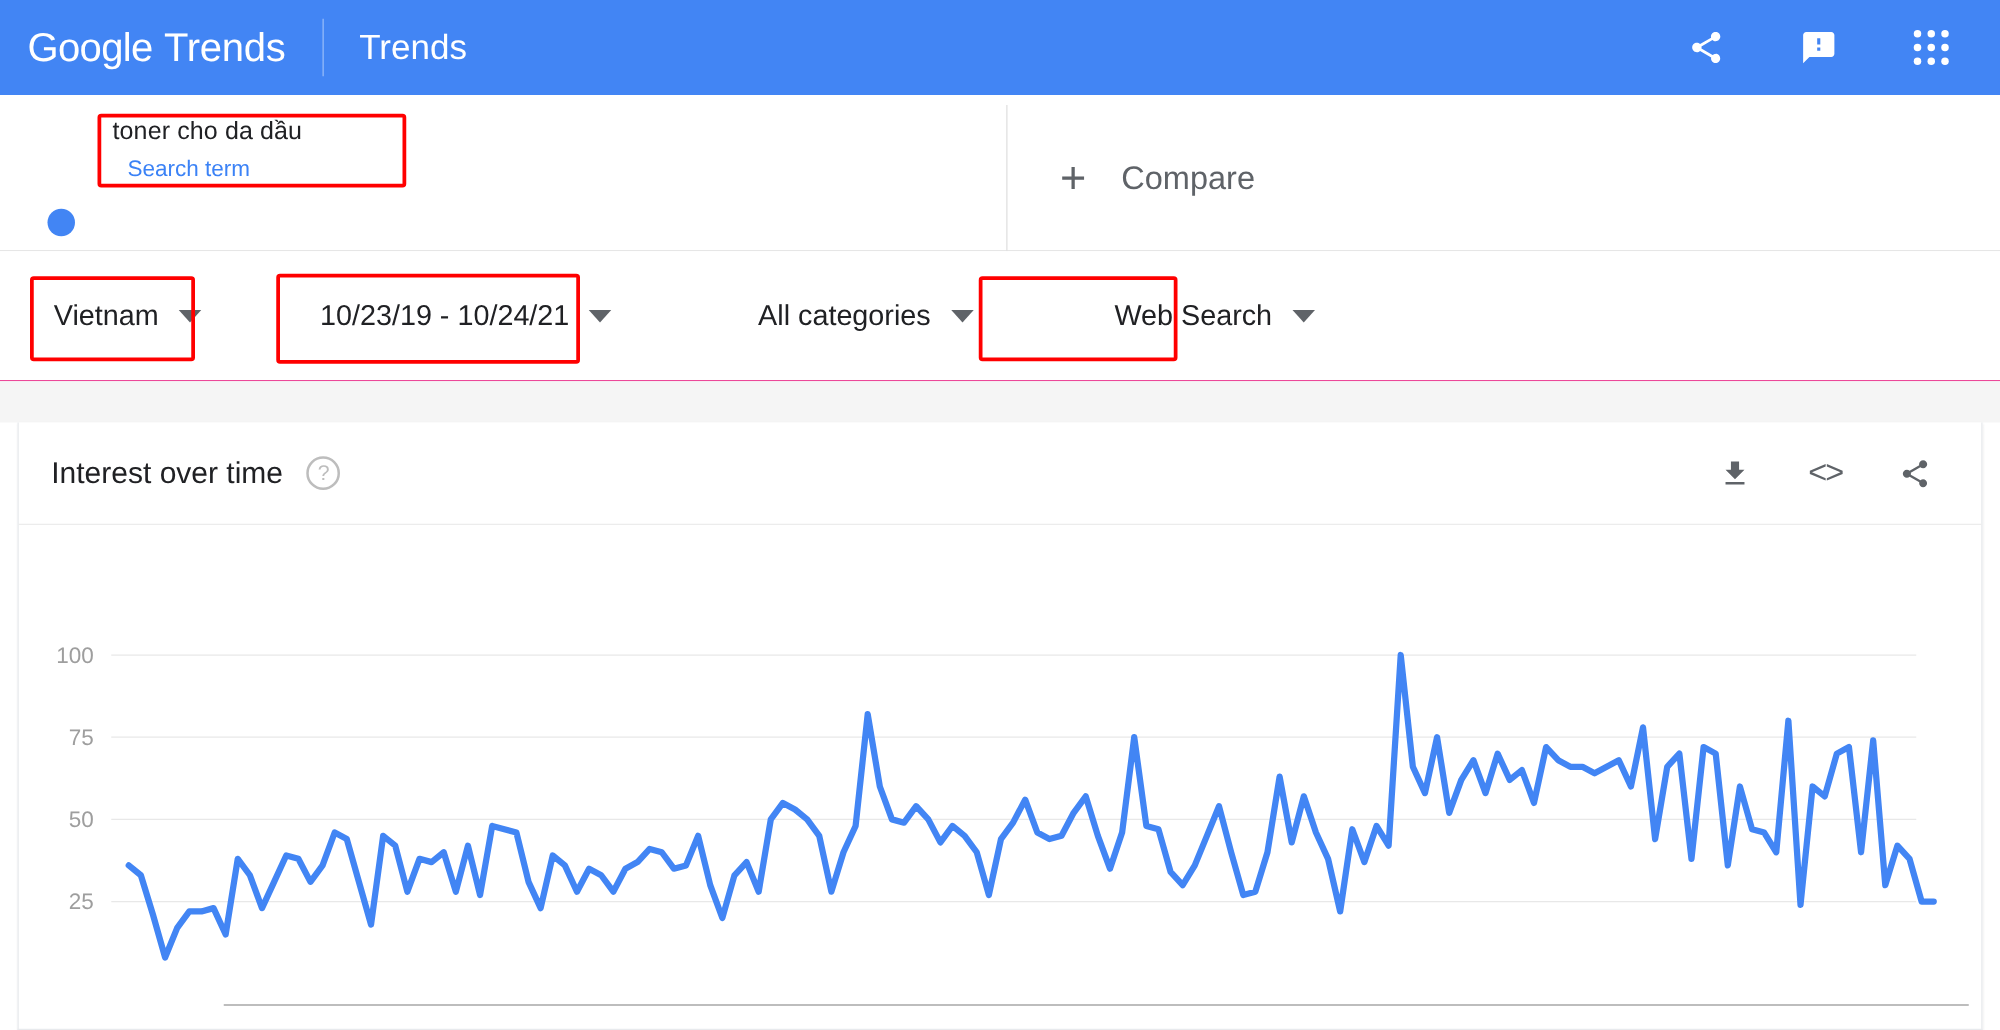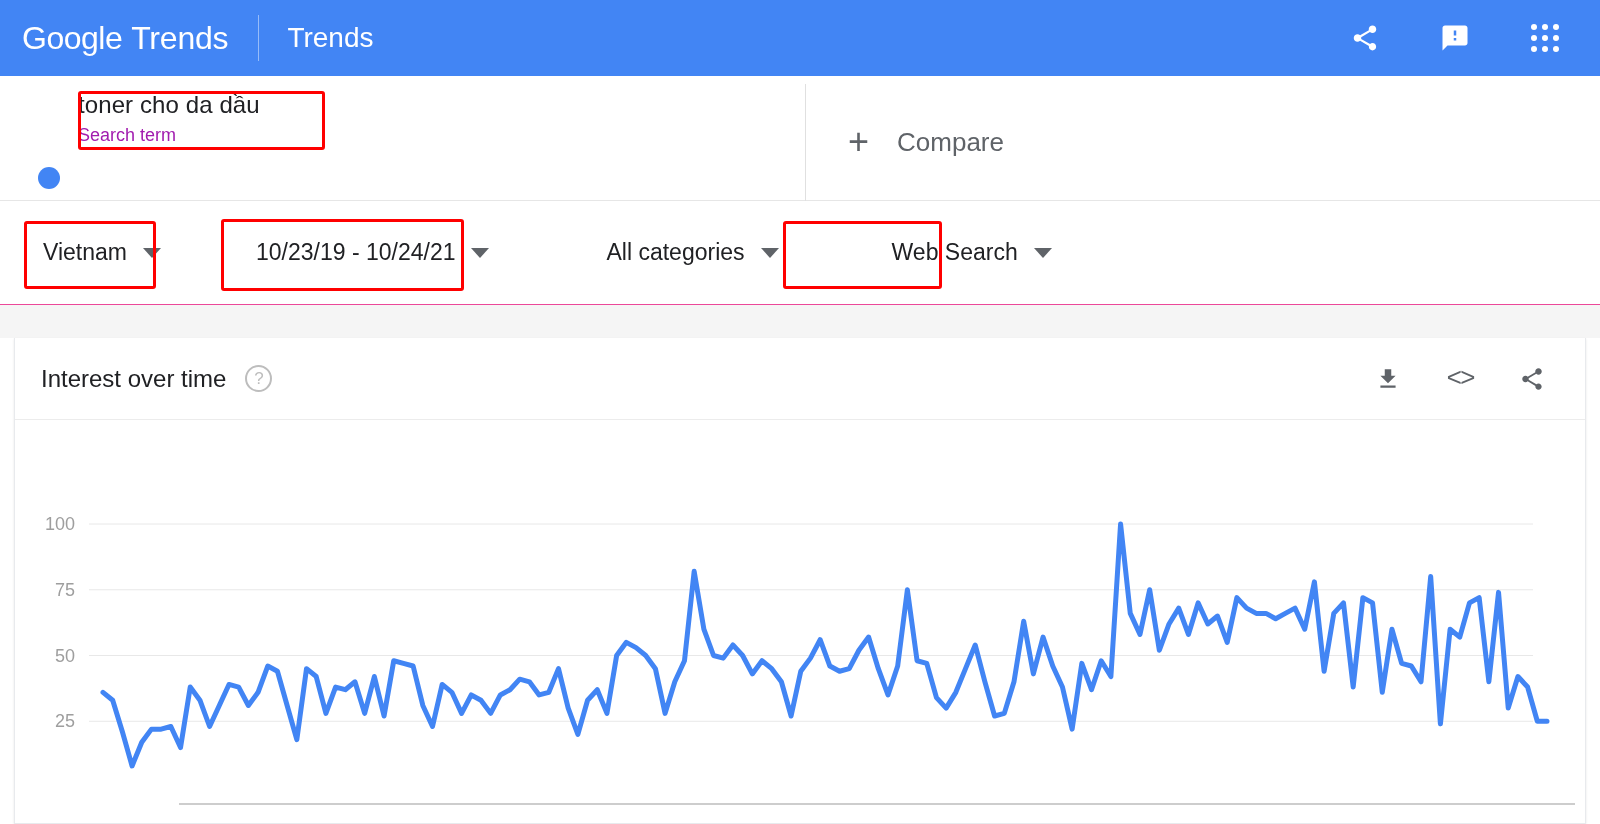--- a/index.html
+++ b/index.html
@@ -39,22 +39,22 @@
   .queryrow {
     position:absolute; left:0; top:84px; width:1600px; height:117px;
     display:flex; border-bottom:1px solid #e6e6e6;
   }
   .qcell-left { position:relative; width:806px; height:117px; border-right:1px solid #e0e0e0; }
   .qdot {
     position:absolute; left:38px; top:94px; width:22px; height:22px;
     border-radius:50%; background:#4285f4; transform:translateY(-50%);
   }
   .qbox { position:absolute; left:78px; top:6px; width:247px; height:59px; }
-  .qterm { font-size:24px; color:#202124; line-height:30px; letter-spacing:.1px; }
-  .qsub { font-size:18px; color:#a21caf; margin-top:5px; padding-left:0;}
+  .qterm { font-size:20px; color:#202124; line-height:30px; letter-spacing:.1px; padding-left:12px;}
+  .qsub { font-size:18px; color:#3b82f6; margin-top:5px; padding-left:24px;}
   .qcell-right { flex:1; display:flex; align-items:center; }
   .compare { display:flex; align-items:center; margin-left:42px; cursor:pointer; }
   .compare-plus { font-size:36px; color:#5f6368; font-weight:300; line-height:1; }
   .compare-label { font-size:26px; color:#5f6368; margin-left:28px; }
 
   
   .filters {
     position:absolute; left:0; top:201px; width:1600px; height:104px;
     display:flex; align-items:center; border-bottom:1px solid #ec4899; background:#fff;
   }

